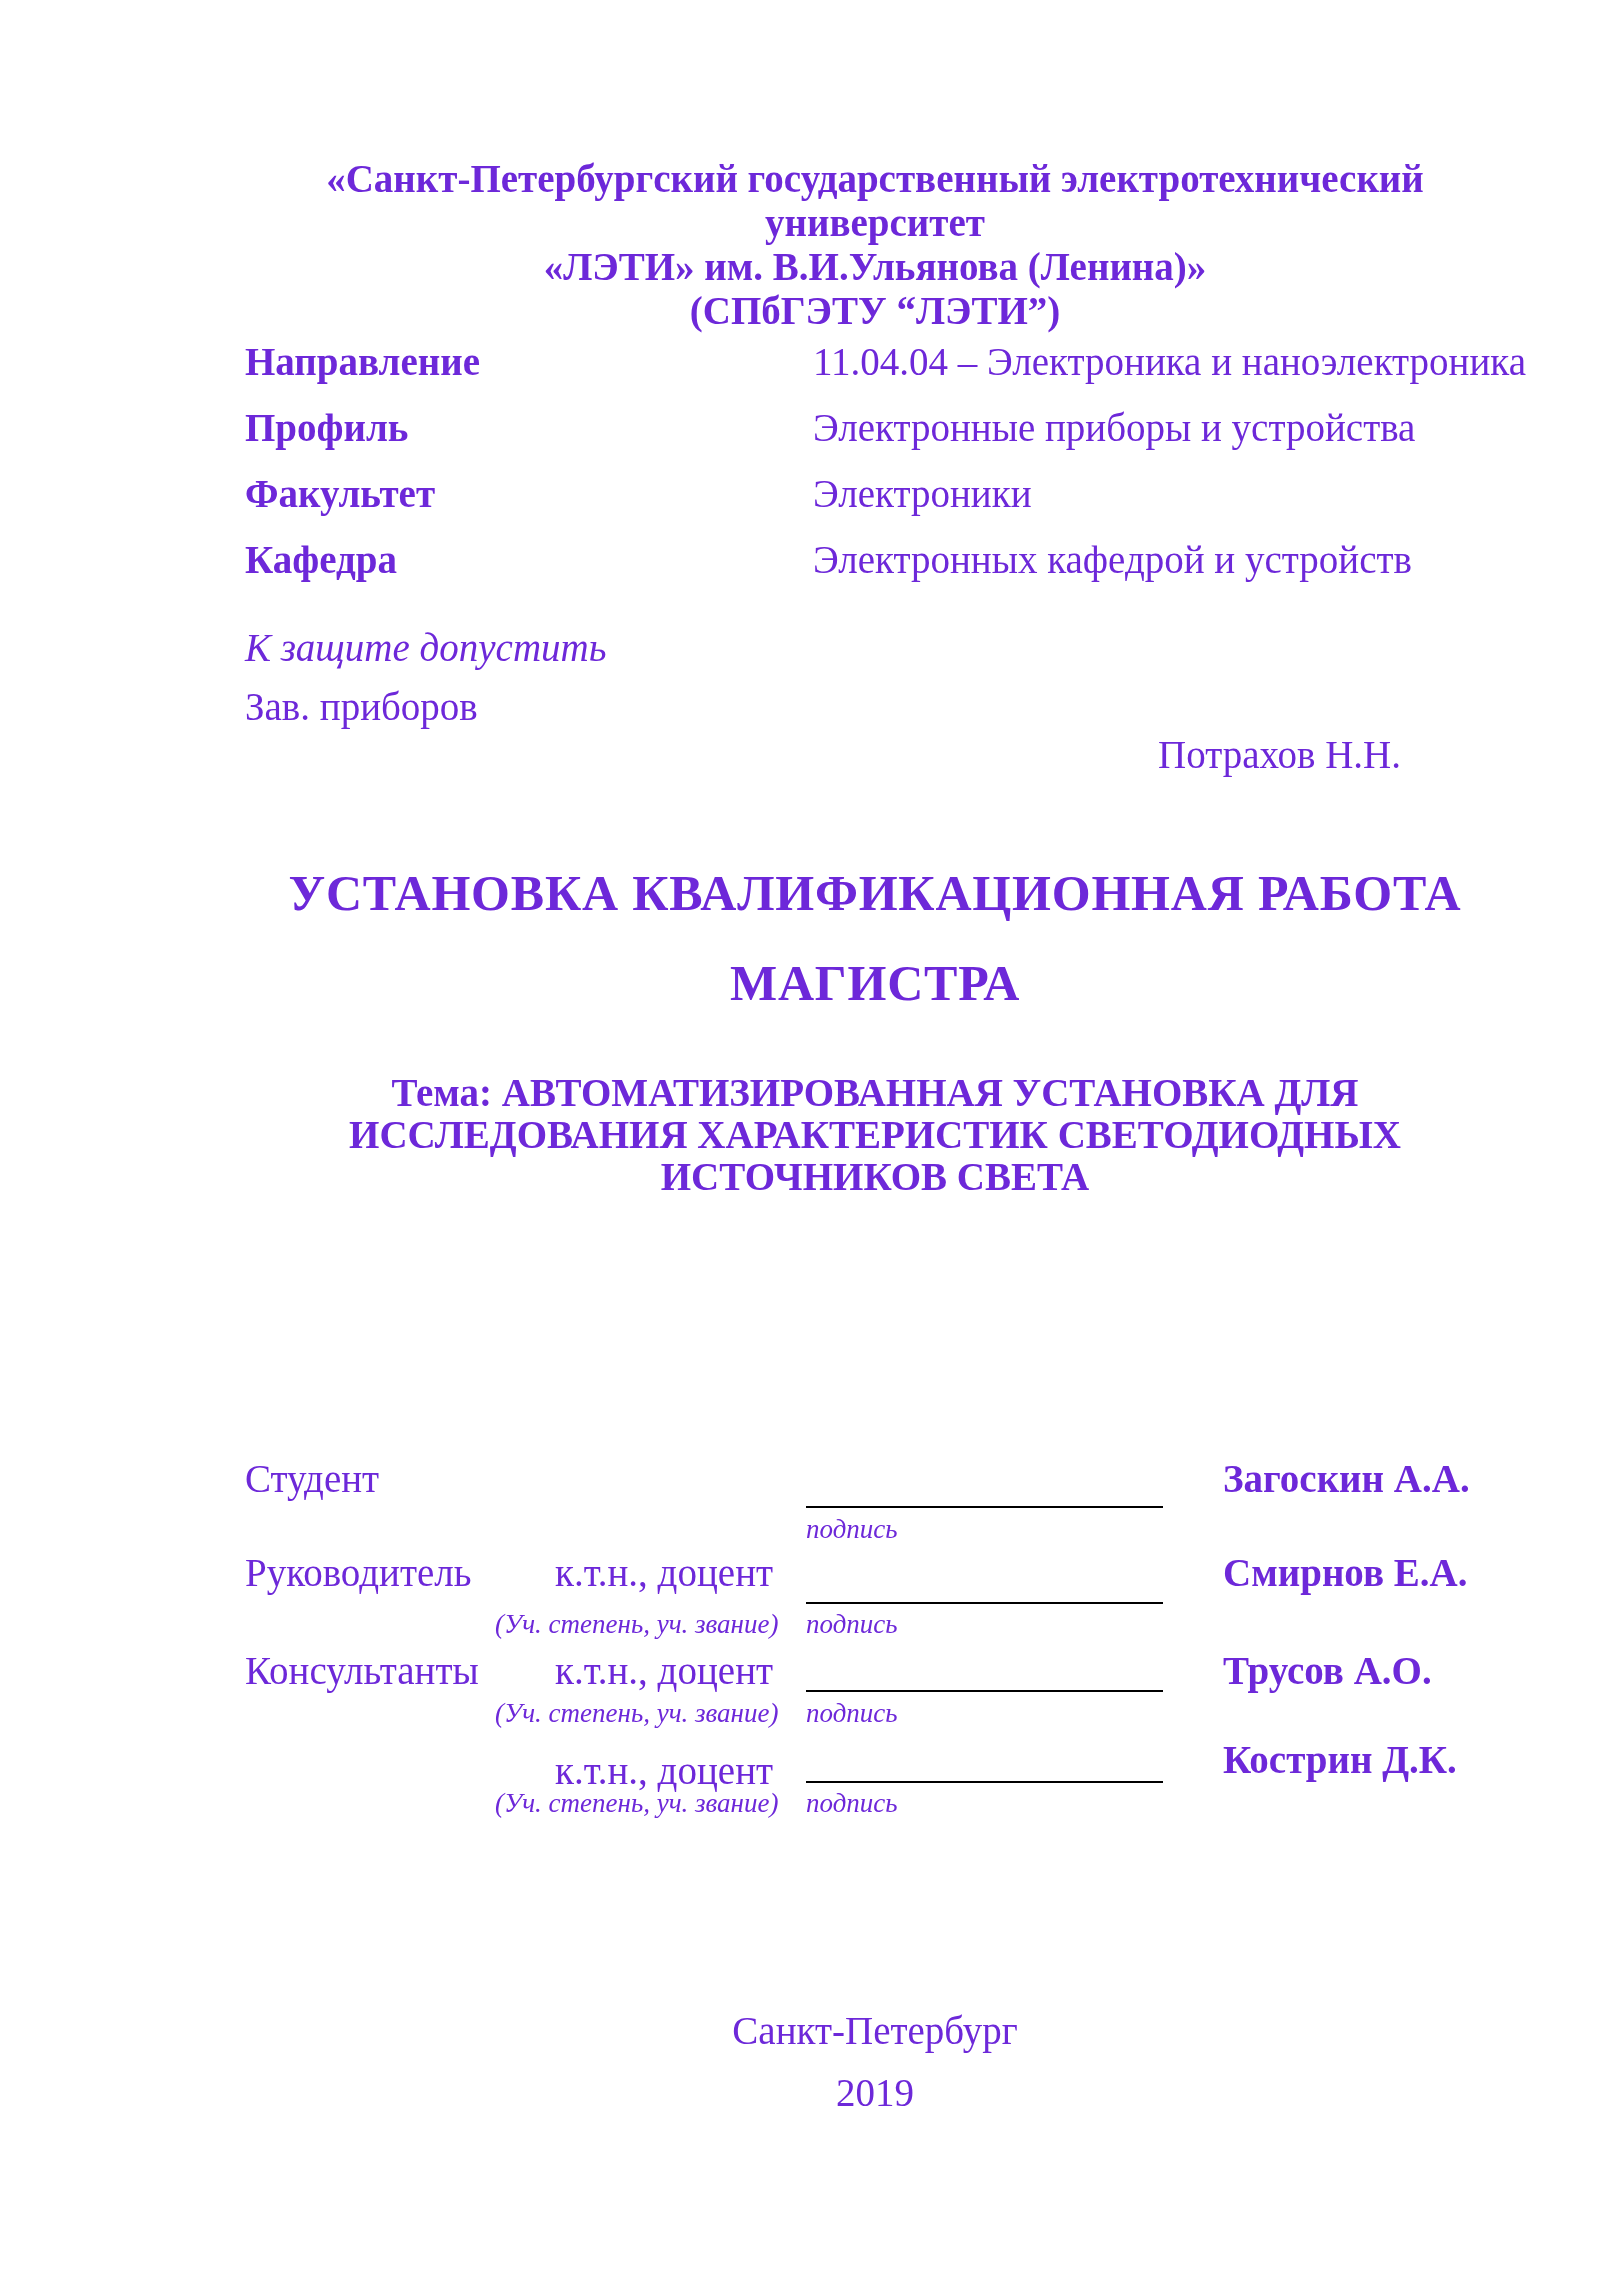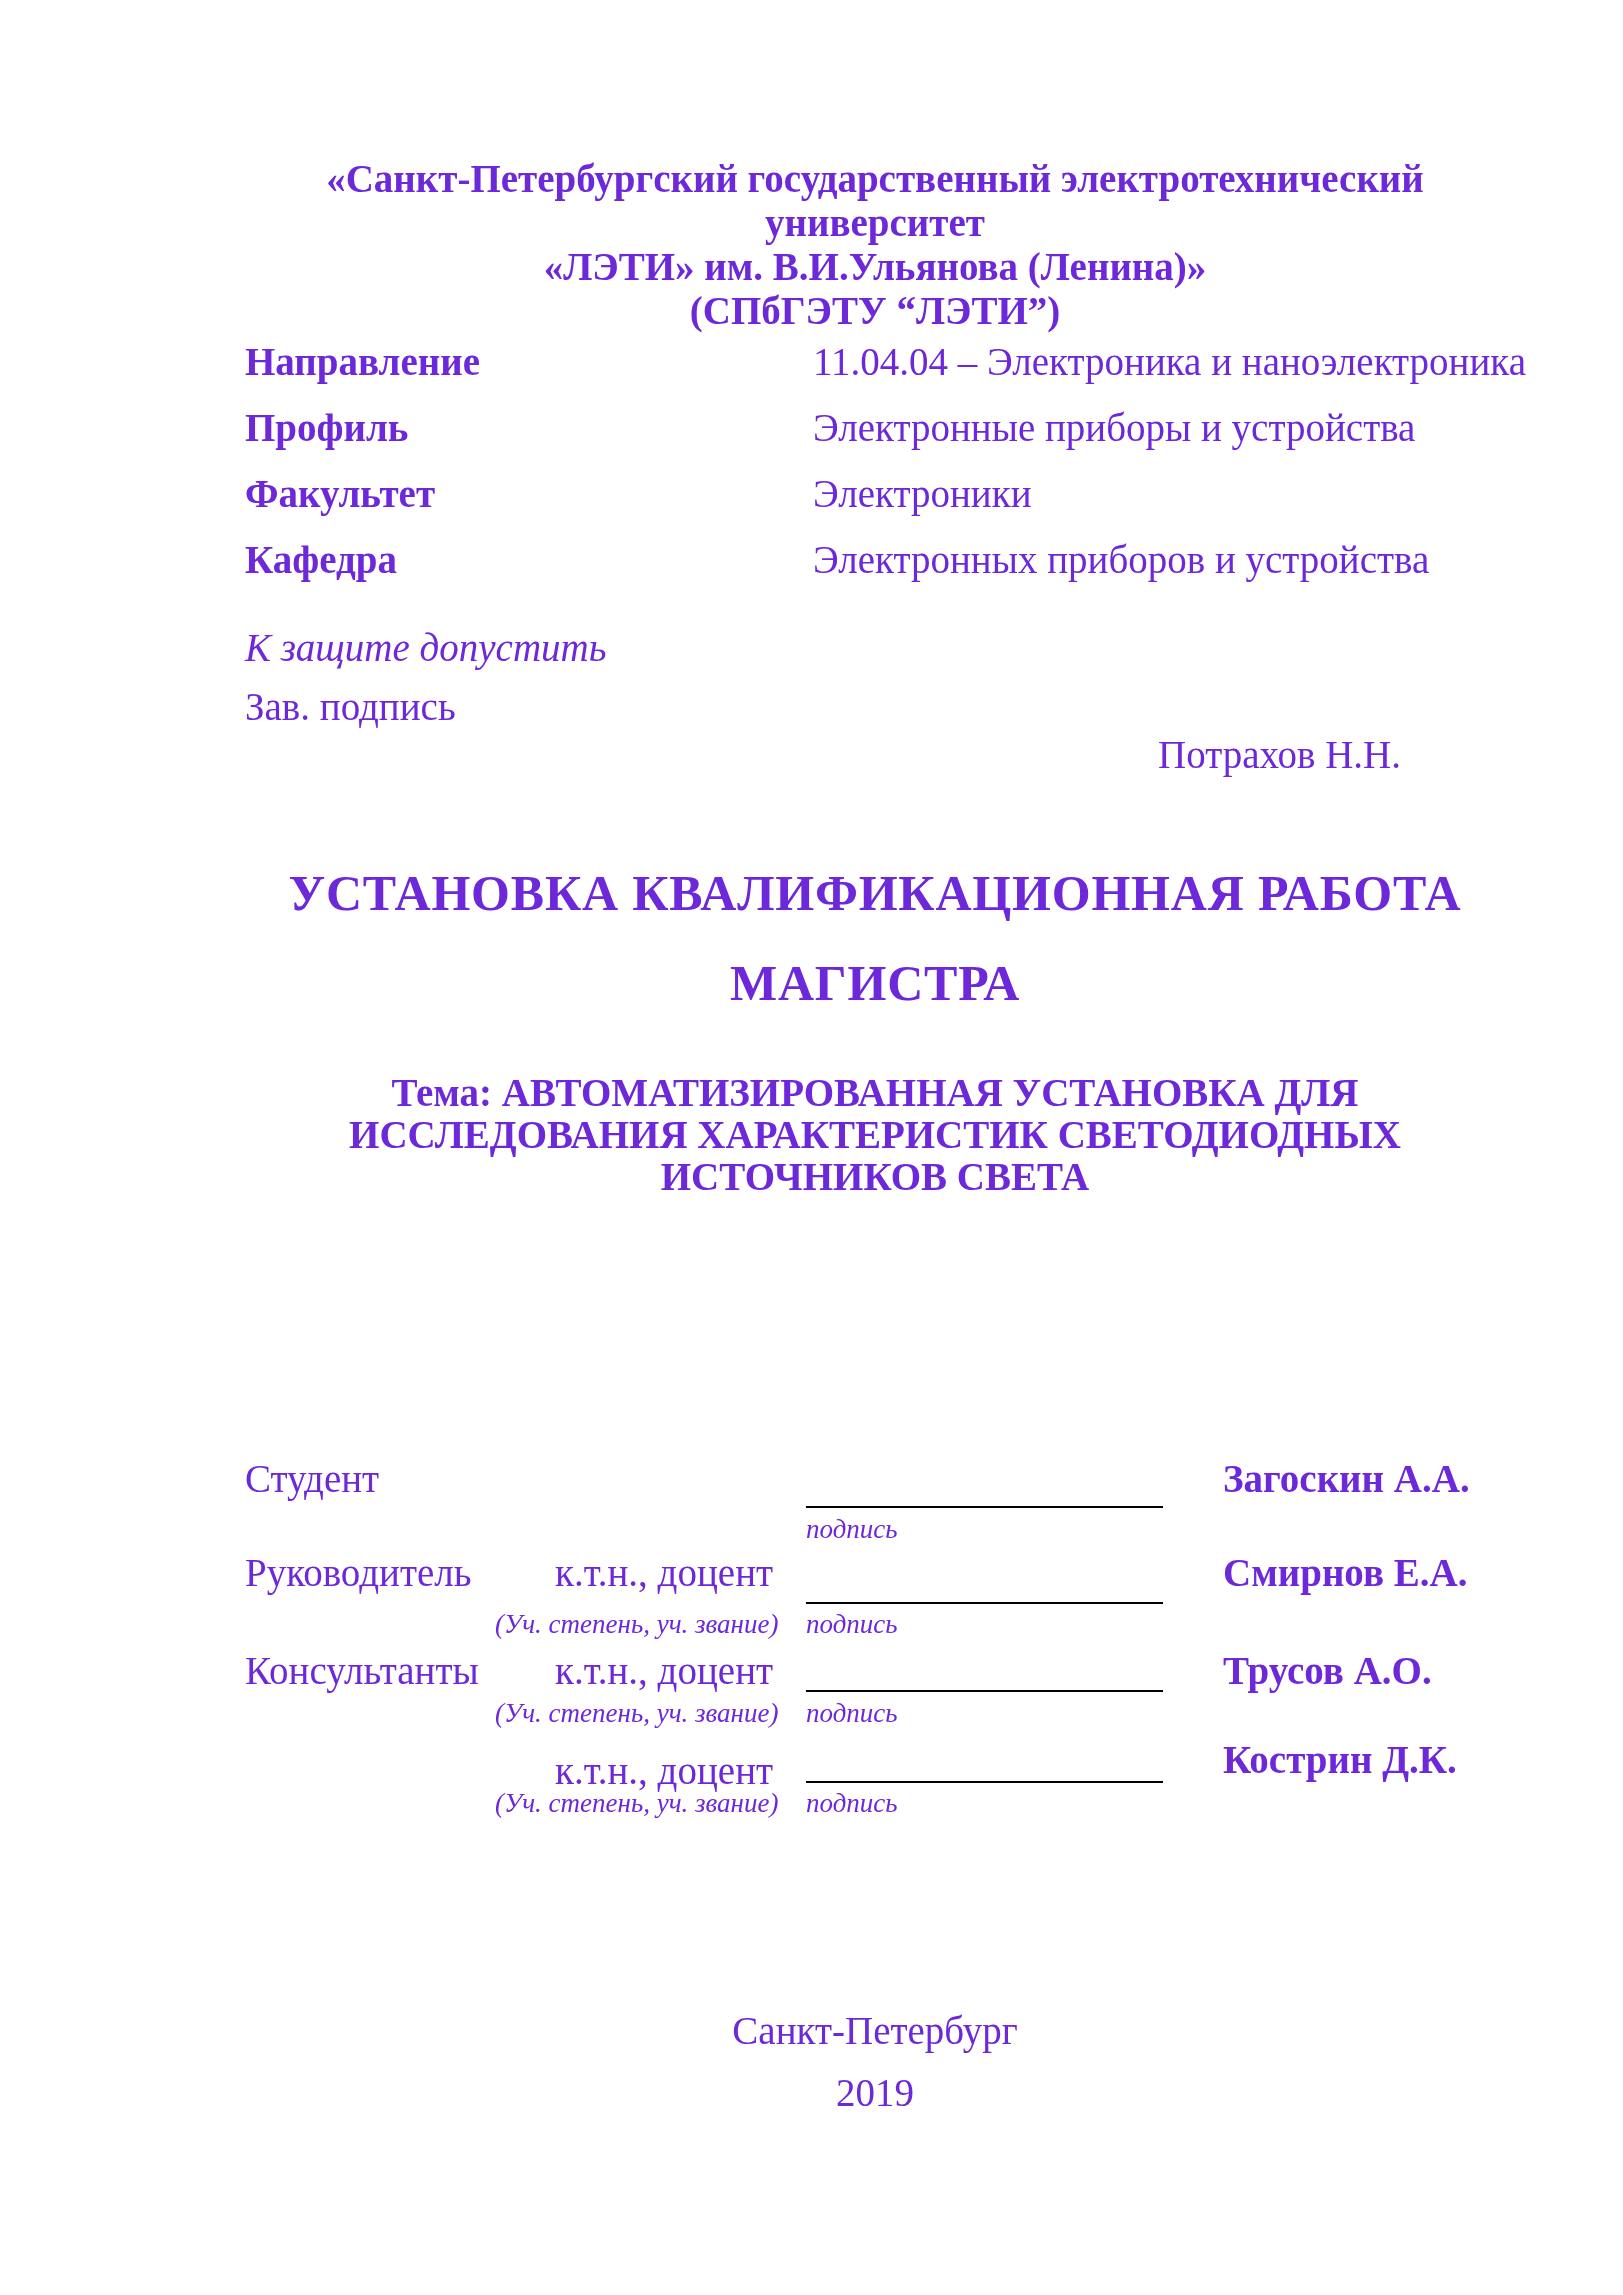--- a/index.html
+++ b/index.html
@@ -137,26 +137,26 @@
   <div class="abs field-row" style="top:404px">
     <span class="field-label">Профиль</span>
     <span class="field-value">Электронные приборы и устройства</span>
   </div>
   <div class="abs field-row" style="top:470px">
     <span class="field-label">Факультет</span>
     <span class="field-value">Электроники</span>
   </div>
   <div class="abs field-row" style="top:536px">
     <span class="field-label">Кафедра</span>
-    <span class="field-value">Электронных приборов и устройства</span>
+    <span class="field-value">Электронных кафедрой и устройств</span>
   </div>
 
   <div class="abs admit-note">К защите допустить</div>
   <div class="abs admit-row">
-    <span class="admit-role">Зав. подпись</span>
+    <span class="admit-role">Зав. приборов</span>
     <span class="admit-name">Потрахов Н.Н.</span>
   </div>
 
   <div class="abs band work-title">
     <div>УСТАНОВКА КВАЛИФИКАЦИОННАЯ РАБОТА</div>
     <div>МАГИСТРА</div>
   </div>
 
   <div class="abs band theme">
     <div>Тема: АВТОМАТИЗИРОВАННАЯ УСТАНОВКА ДЛЯ</div>

